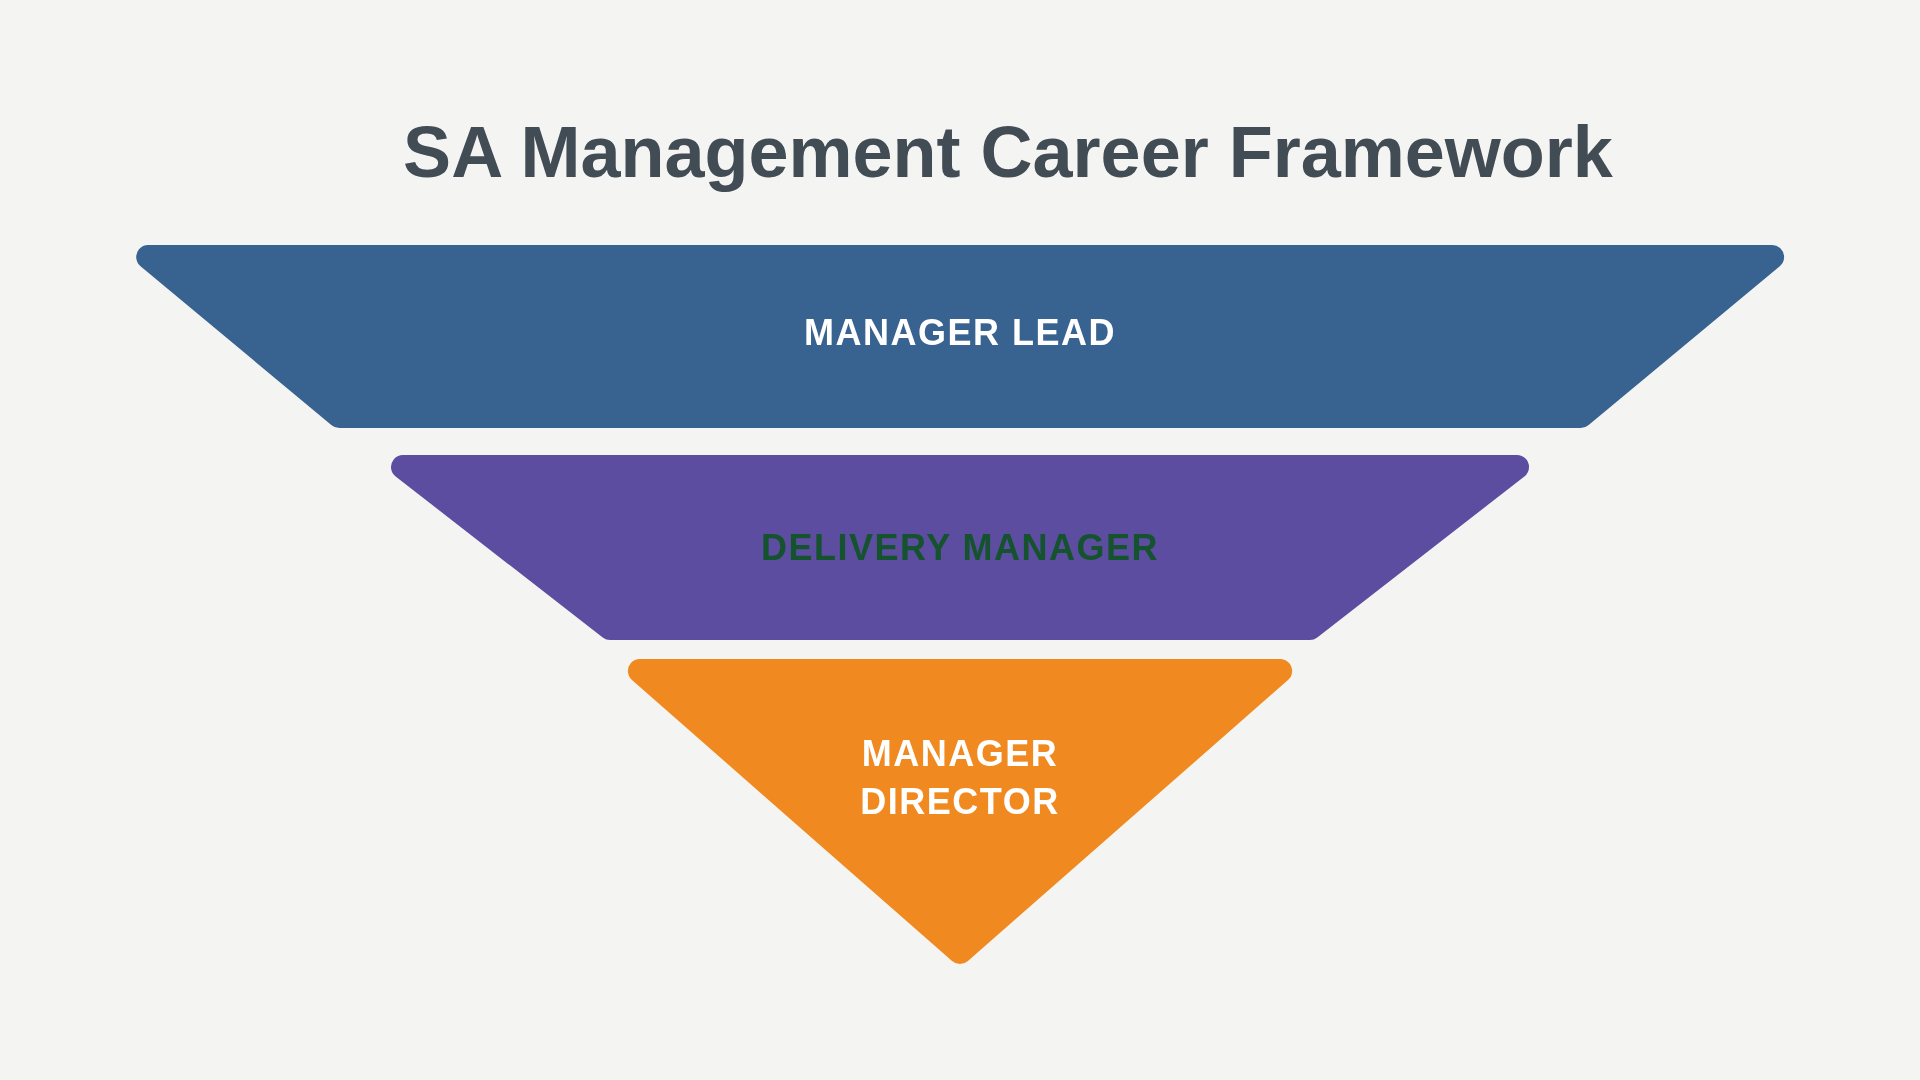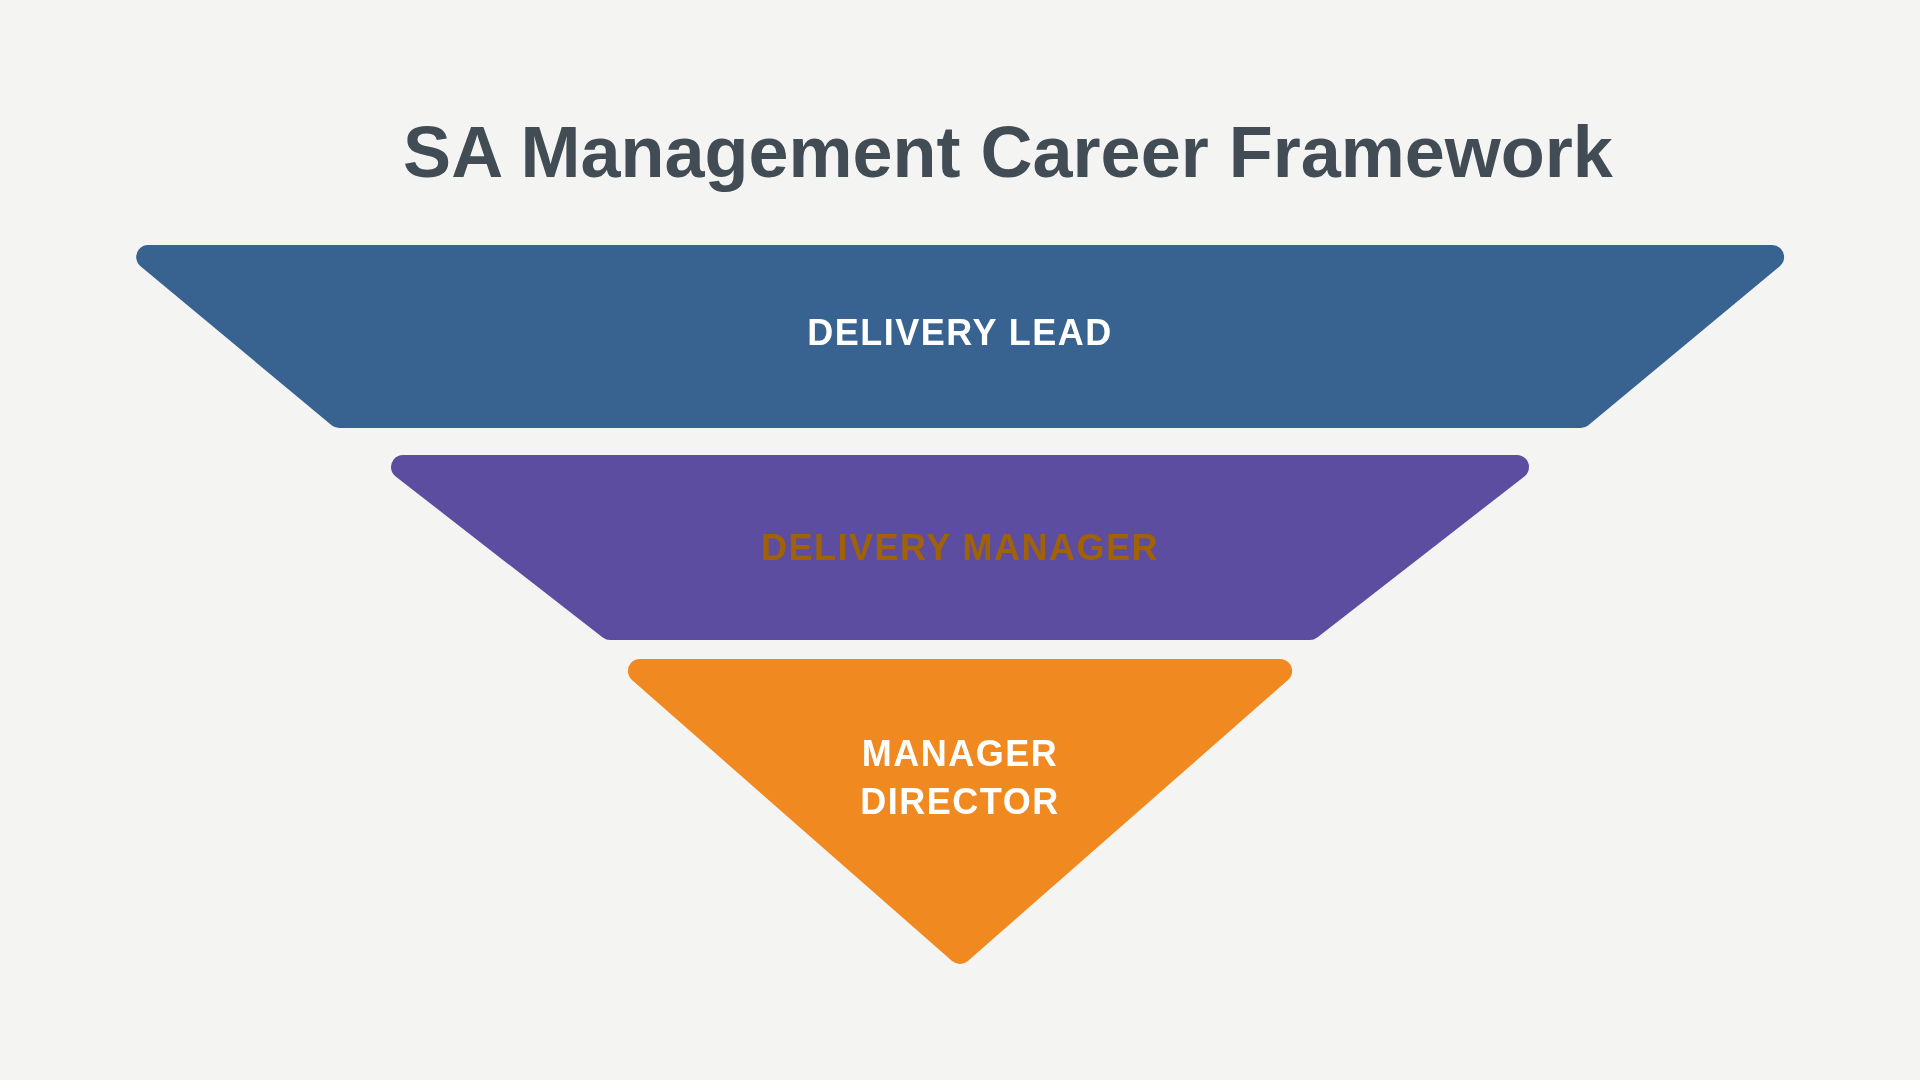--- a/index.html
+++ b/index.html
@@ -62,20 +62,20 @@
 <div class="canvas">
 
   <div class="diagram-title" style="color: rgb(66, 76, 84);">SA Management Career Framework</div>
 
   <svg class="funnel-svg" viewBox="0 0 1920 1080">
     <path d="M148.2,257 L1772.1,257 L1580.7,416 L339.3,416 Z" fill="#38628f" stroke="#38628f"></path>
     <path d="M403,467 L1517,467 L1309.9,628 L610.1,628 Z" fill="#5c4da1" stroke="#5c4da1"></path>
     <path d="M639.9,671 L1280.1,671 L960,952 Z" fill="#f0891f" stroke="#f0891f"></path>
   </svg>
 
-  <div class="level-label level-label-1" style="color: rgb(255, 255, 255);">DELIVERY LEAD</div>
+  <div class="level-label level-label-1" style="color: rgb(255, 255, 255);">MANAGER LEAD</div>
 
-  <div class="level-label level-label-2" style="color: #a16207;">DELIVERY MANAGER</div>
+  <div class="level-label level-label-2" style="color: #14532d;">DELIVERY MANAGER</div>
 
   <div class="level-label level-label-3" style="color: rgb(255, 255, 255);">MANAGER
 DIRECTOR</div>
 
 </div>
 
 </body></html>

